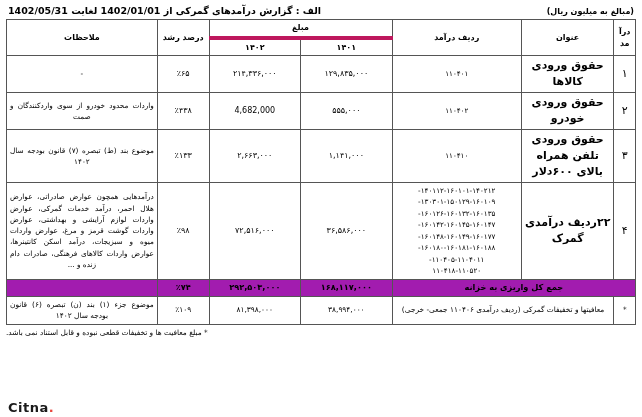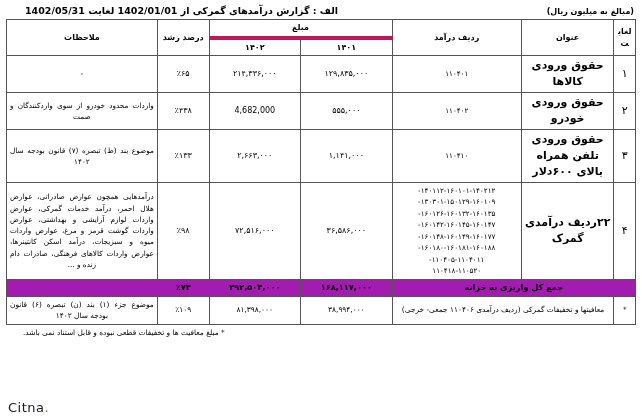--- a/index.html
+++ b/index.html
@@ -13,21 +13,21 @@
     font-family: "DejaVu Sans", "Liberation Sans", sans-serif;
     color: #000000;
     position: relative;
     overflow: hidden;
   }
   .page {
     width: 642px;
     height: 417px;
     position: relative;
     box-sizing: border-box;
-    padding: 4px 6px 0 23px;
+    padding: 4px 6px 0 6px;
   }
   .title-row {
     display: flex;
     flex-direction: row-reverse;
     align-items: baseline;
     justify-content: space-between;
     padding: 1px 2px 3px 2px;
   }
   .doc-title {
     font-size: 9.5px;
@@ -102,21 +102,21 @@
     font-size: 7.4px;
     text-align: left;
     padding-right: 4px;
     direction: rtl;
   }
   .watermark {
     position: absolute;
     left: 8px;
     bottom: 2px;
     font-size: 13px;
-    font-weight: normal;
+    font-weight: bold;
     color: #1a1a1a;
     letter-spacing: 0.5px;
     direction: ltr;
     font-family: "DejaVu Sans", "Liberation Sans", sans-serif;
   }
   .watermark .dot {
     color: #e8453c;
   }
   .hdr-mablagh { border-bottom: 4px solid #be185d; }
 </style>
@@ -135,21 +135,21 @@
       <col class="col-no">
       <col class="col-title">
       <col class="col-rowid">
       <col class="col-1401">
       <col class="col-1402">
       <col class="col-growth">
       <col class="col-notes">
     </colgroup>
     <thead>
       <tr>
-        <th rowspan="2">لغایت</th>
+        <th rowspan="2">درآمد</th>
         <th rowspan="2">عنوان</th>
         <th rowspan="2">ردیف درآمد</th>
         <th colspan="2" class="hdr-mablagh">مبلغ</th>
         <th rowspan="2">درصد رشد</th>
         <th rowspan="2">ملاحظات</th>
       </tr>
       <tr>
         <th>۱۴۰۱</th>
         <th>۱۴۰۲</th>
       </tr>

